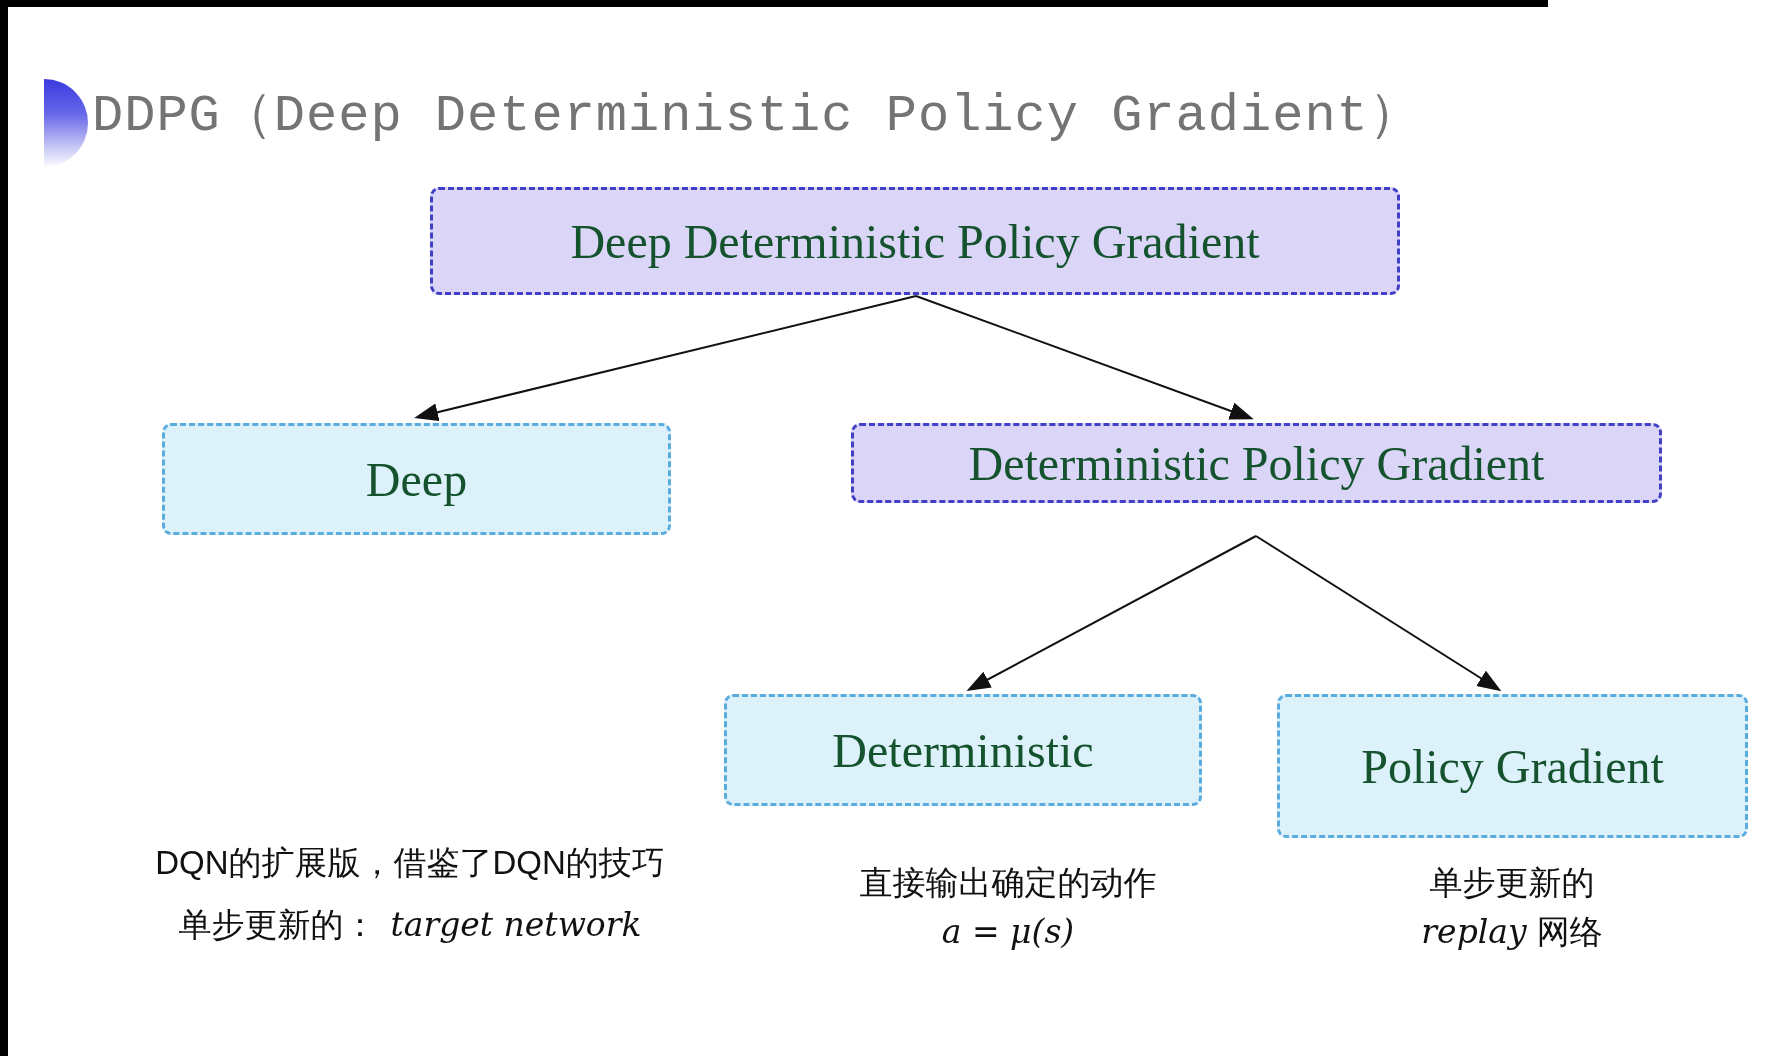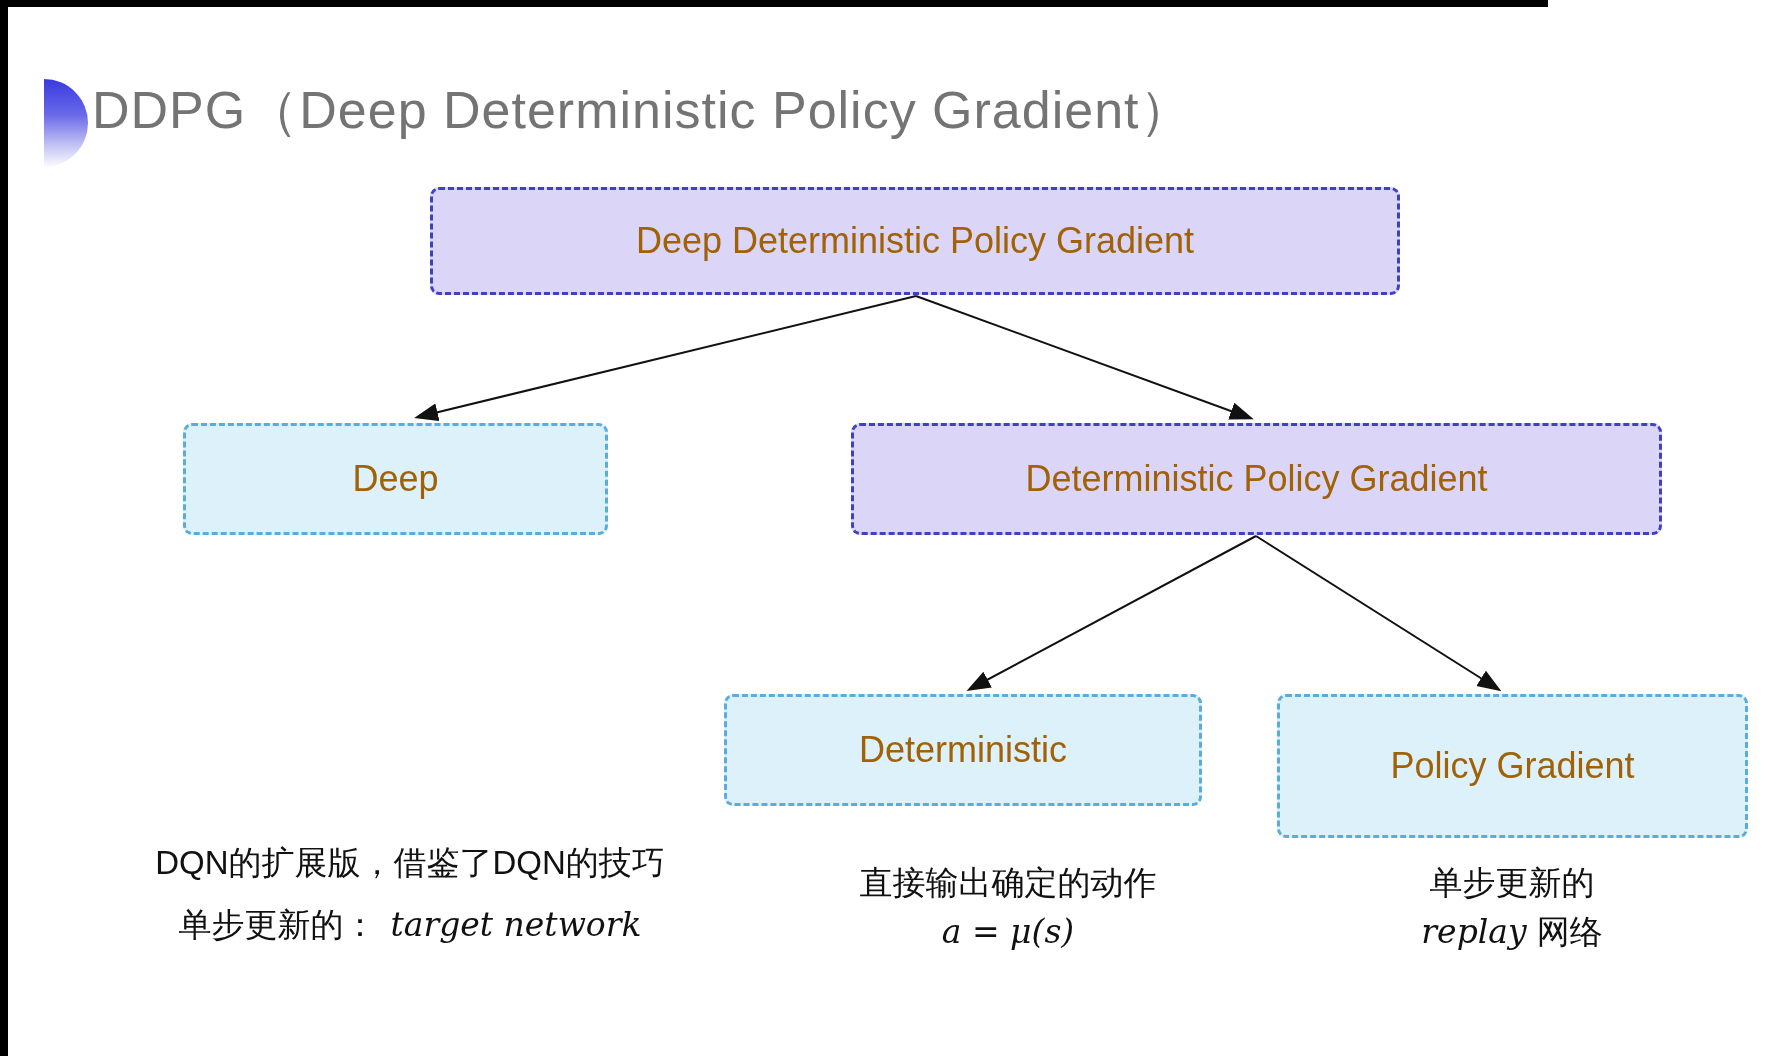--- a/index.html
+++ b/index.html
@@ -17,38 +17,39 @@
   .edge-left { position: absolute; left: 0; top: 0; width: 8px; height: 1056px; background: #000; }
 
   
   .bullet-wrap { position: absolute; left: 44px; top: 79px; width: 45px; height: 88px; overflow: hidden; }
   .bullet {
     position: absolute; left: -44px; top: 0; width: 88px; height: 88px; border-radius: 50%;
     background: linear-gradient(180deg, #3a3ae0 0%, #6868e9 40%, #c9c9f6 78%, #fbfbff 100%);
   }
 
   .page-title {
-    position: absolute; left: 92px; top: 84px;
+    position: absolute; left: 92px; top: 91px;
     font-size: 52px; line-height: 1; color: #747474;
-    letter-spacing: 1px; white-space: nowrap;
+    letter-spacing: 1px; white-space: nowrap; font-family: Liberation Mono, monospace;
   }
 
   
   .node {
     position: absolute; box-sizing: border-box; z-index: 2;
     display: flex; align-items: center; justify-content: center;
-    border-radius: 9px; font-size: 36px; color: #a16207;
+    border-radius: 9px; font-size: 48px; color: #14532d;
     white-space: nowrap;
+    font-family: Liberation Serif, serif;
   }
   .node.purple { background: #dbd6f7; border: 3px dashed #4040c6; }
   .node.cyan   { background: #ddf1fb; border: 3px dashed #5aacdf; }
 
   .node-root { left: 430px; top: 187px; width: 970px; height: 108px; }
-  .node-deep { left: 183px; top: 423px; width: 425px; height: 112px; }
-  .node-dpg  { left: 851px; top: 423px; width: 811px; height: 112px; }
+  .node-deep { left: 162px; top: 423px; width: 509px; height: 112px; }
+  .node-dpg  { left: 851px; top: 423px; width: 811px; height: 80px; }
   .node-det  { left: 724px; top: 694px; width: 478px; height: 112px; }
   .node-pg   { left: 1277px; top: 694px; width: 471px; height: 144px; }
 
   .arrow-layer { position: absolute; left: 0; top: 0; z-index: 1; pointer-events: none; }
 
   
   .note { position: absolute; z-index: 2; text-align: center; color: #111; font-size: 33px; }
   .note-left   { left: 140px;  top: 832px; width: 540px; }
   .note-left .note-line { line-height: 62px; white-space: nowrap; }
   .note-mid    { left: 793px;  top: 858px; width: 430px; }

